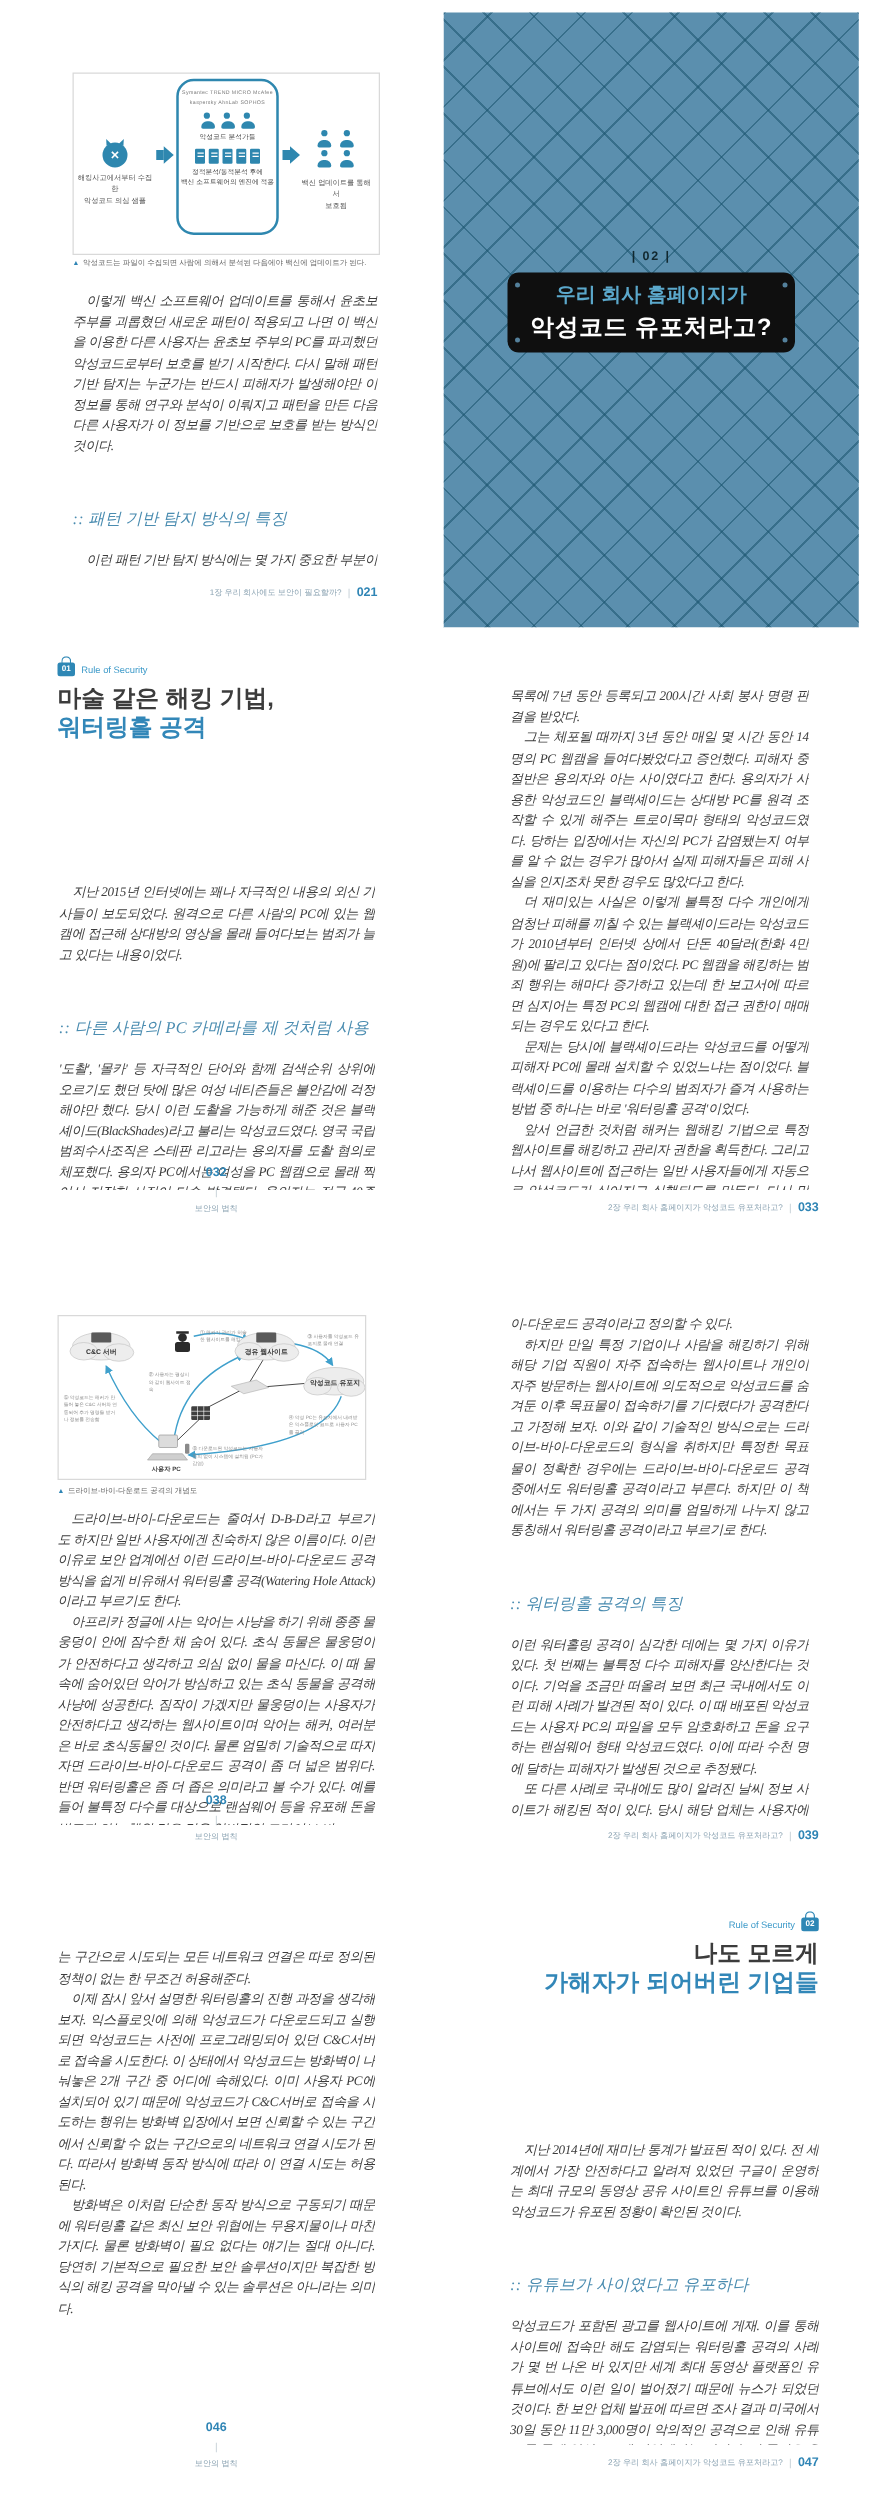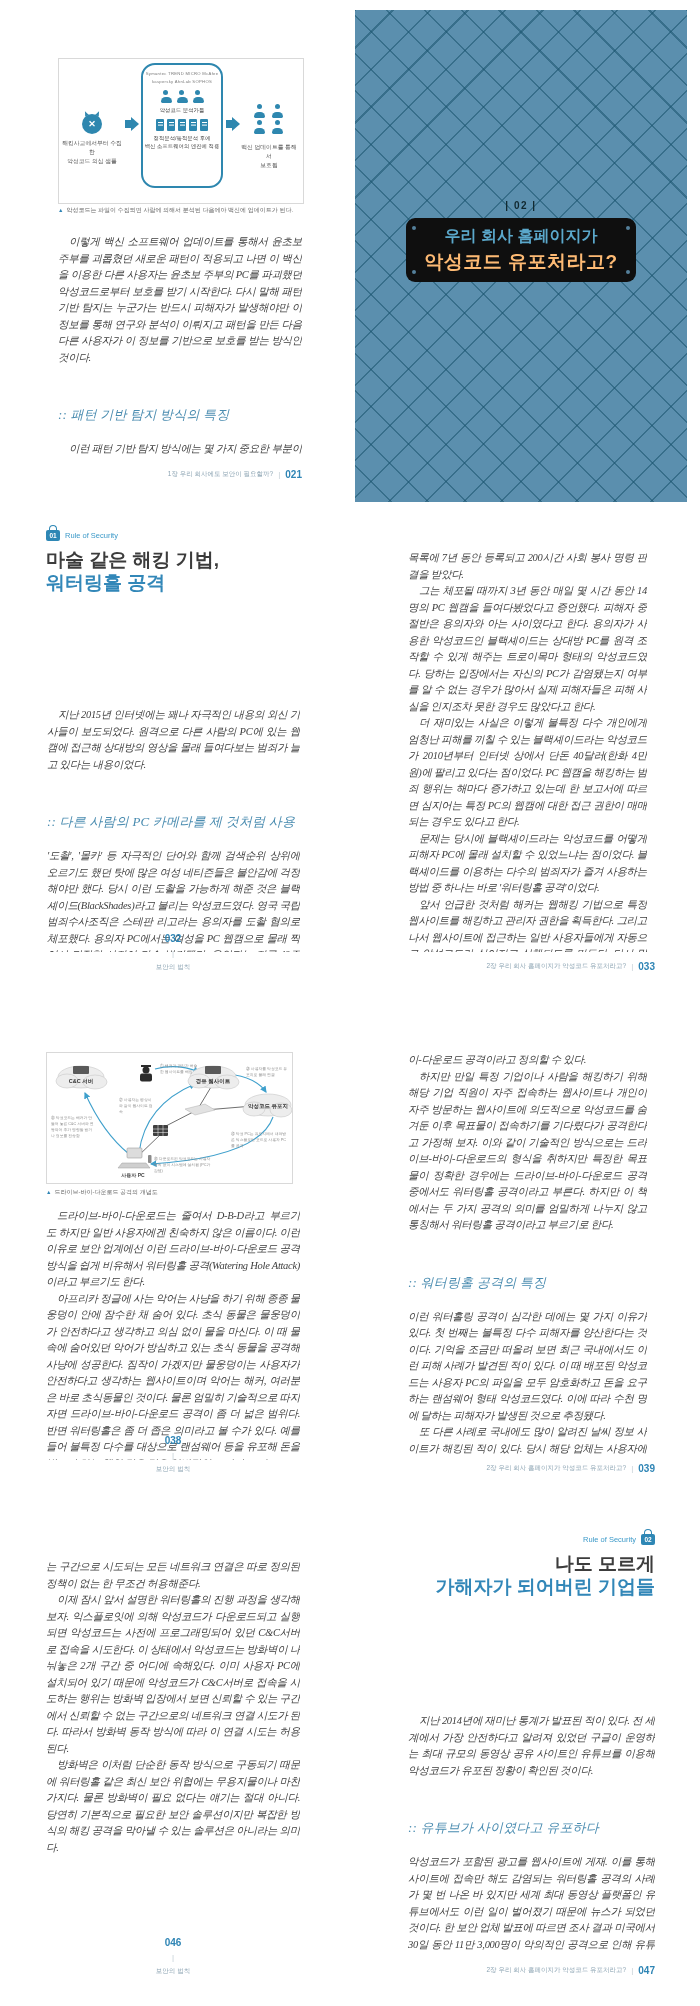--- a/index.html
+++ b/index.html
@@ -56,21 +56,21 @@
     background-image:
       repeating-linear-gradient(45deg,rgba(26,84,110,0) 0 25px,rgba(26,84,110,.55) 25px 26.5px),
       repeating-linear-gradient(-45deg,rgba(26,84,110,0) 0 25px,rgba(26,84,110,.55) 25px 26.5px);}
   .div-tag{position:absolute;top:190px;left:0;width:100%;text-align:center;color:#11282f;
            font:bold 10px "Liberation Sans",sans-serif;letter-spacing:1.5px;}
   .div-box{position:absolute;top:208px;left:51px;width:230px;height:64px;background:#0f0f0f;
            border-radius:9px;display:flex;flex-direction:column;align-items:center;justify-content:center;gap:2px;}
   .div-box .dot{position:absolute;width:4px;height:4px;border-radius:50%;background:#54809b;}
   .dot.d1{left:6px;top:8px}.dot.d2{right:6px;top:8px}.dot.d3{left:6px;bottom:8px}.dot.d4{right:6px;bottom:8px}
   .div-t1{color:#5ba8cb;font:bold 16px "Liberation Sans",sans-serif;}
-  .div-t2{color:#fdba74;font:bold 19px "Liberation Sans",sans-serif;letter-spacing:0.5px;text-align:center;}
+  .div-t2{color:#ffffff;font:bold 19px "Liberation Sans",sans-serif;letter-spacing:0.5px;text-align:center;}
 
   
   .fig1{position:absolute;left:44px;top:48px;width:244px;height:144px;border:1px solid #d9d9d9;background:#fff;}
   .fig1 .devil{position:absolute;left:23px;top:55px;width:20px;height:20px;background:#2e87af;border-radius:50%;
       display:flex;align-items:center;justify-content:center;}
   .fig1 .devil::before,.fig1 .devil::after{content:'';position:absolute;top:-3px;width:0;height:0;border-style:solid;}
   .fig1 .devil::before{left:2px;border-width:0 2.5px 5px 2.5px;border-color:transparent transparent #2e87af transparent;transform:rotate(-25deg);}
   .fig1 .devil::after{right:2px;border-width:0 2.5px 5px 2.5px;border-color:transparent transparent #2e87af transparent;transform:rotate(25deg);}
   .devil-x{color:#fff;font:bold 9px "Liberation Sans",sans-serif;}
   .fig1-label{position:absolute;font:5.8px/1.55 "Liberation Sans",sans-serif;color:#555;text-align:center;}

